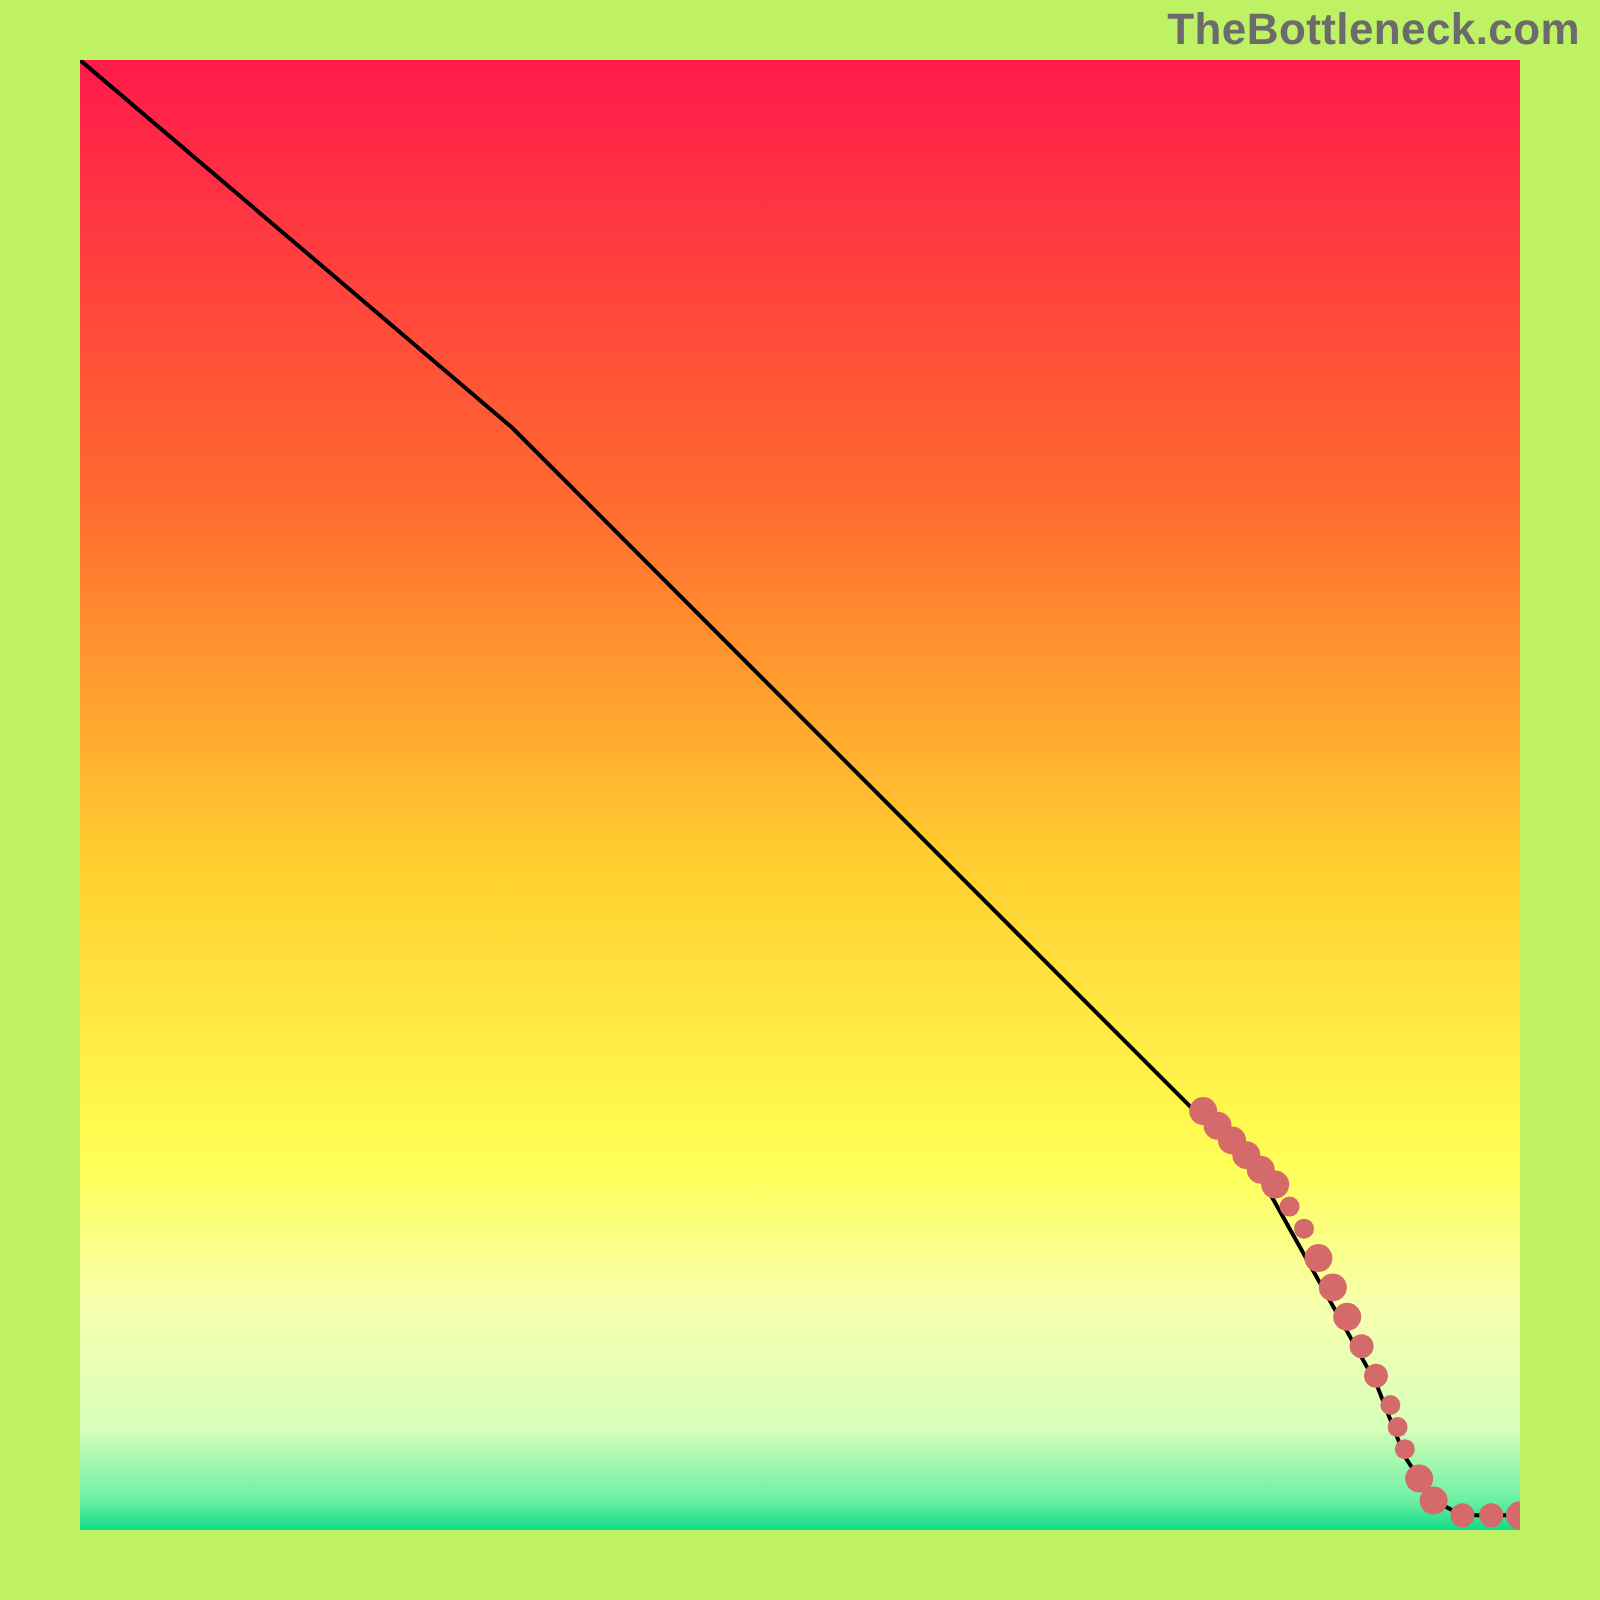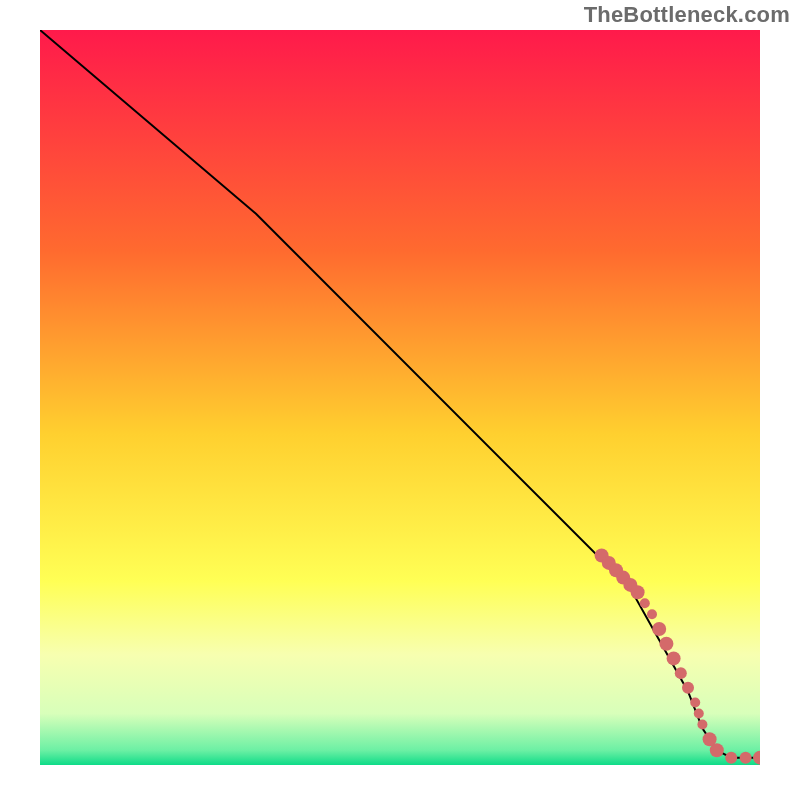--- a/index.html
+++ b/index.html
@@ -8,21 +8,21 @@
     width: 800px;
     height: 800px;
     background: #000;
     font-family: Arial, Helvetica, sans-serif;
     overflow: hidden;
   }
   .frame {
     position: relative;
     width: 800px;
     height: 800px;
-    background: #ffffff;
+    background: #bef264;
   }
   .attribution {
     position: absolute;
     top: 2px;
     right: 10px;
     font-size: 22px;
     font-weight: 600;
     color: #6b6b6b;
     letter-spacing: 0.2px;
   }

